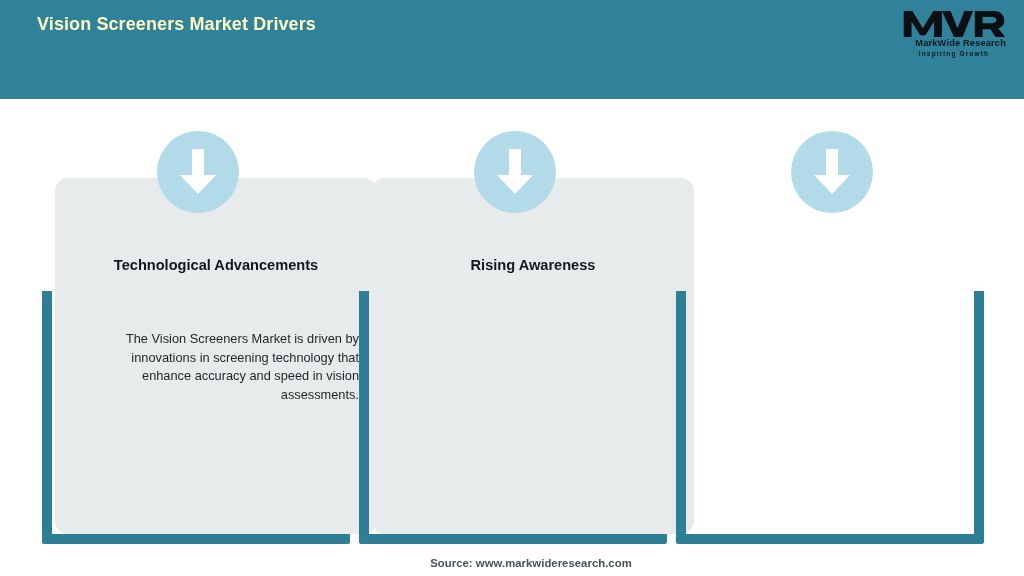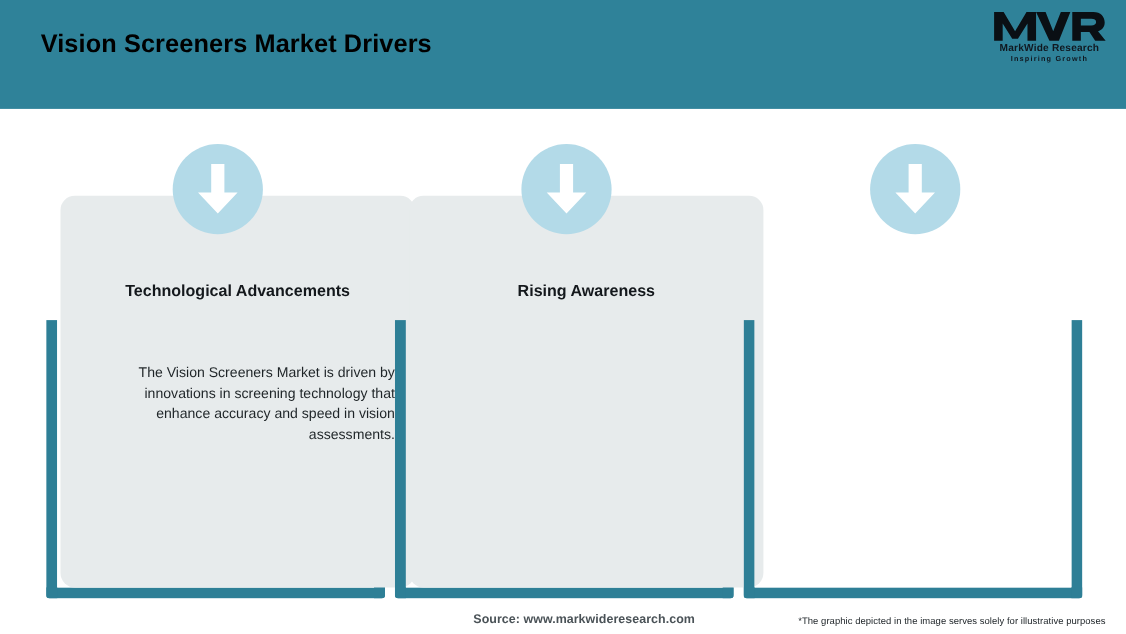--- a/index.html
+++ b/index.html
@@ -23,24 +23,24 @@
     position: absolute;
     left: 0;
     top: 0;
     width: 1024px;
     height: 99px;
     background: #2F8299;
   }
   .header-title {
     position: absolute;
     left: 37px;
-    top: 25px;
-    font-size: 23px;
-    font-weight: bold;
-    color: #000000;
+    top: 10px;
+    font-size: 18px;
+    font-weight: bold;
+    color: #fef9c3;
     letter-spacing: 0.1px;
     line-height: 28px;
   }
 
   
   .logo {
     position: absolute;
     right: 18px;
     top: 9px;
     width: 104px;
@@ -53,20 +53,21 @@
     height: 30px;
   }
   .logo-name {
     display: block;
     font-size: 9.2px;
     font-weight: bold;
     color: #101820;
     letter-spacing: 0.2px;
     line-height: 11px;
     margin-top: -1px;
+    text-align: right;
   }
   .logo-tag {
     display: block;
     font-size: 6.6px;
     font-weight: bold;
     color: #101820;
     letter-spacing: 1.1px;
     line-height: 9px;
   }
 
@@ -234,15 +235,14 @@
       <div class="badge">
         <svg width="38" height="46" viewBox="0 0 38 46" aria-hidden="true">
           <polygon points="13,0 25,0 25,26 37,26 19,45 1,26 13,26" fill="#FFFFFF"></polygon>
         </svg>
       </div>
     </div>
 
   </div>
 
   <div class="source">Source: www.markwideresearch.com</div>
-  <div class="disclaimer">*The graphic depicted in the image serves solely for illustrative purposes</div>
 
 </div>
 
 </body></html>

